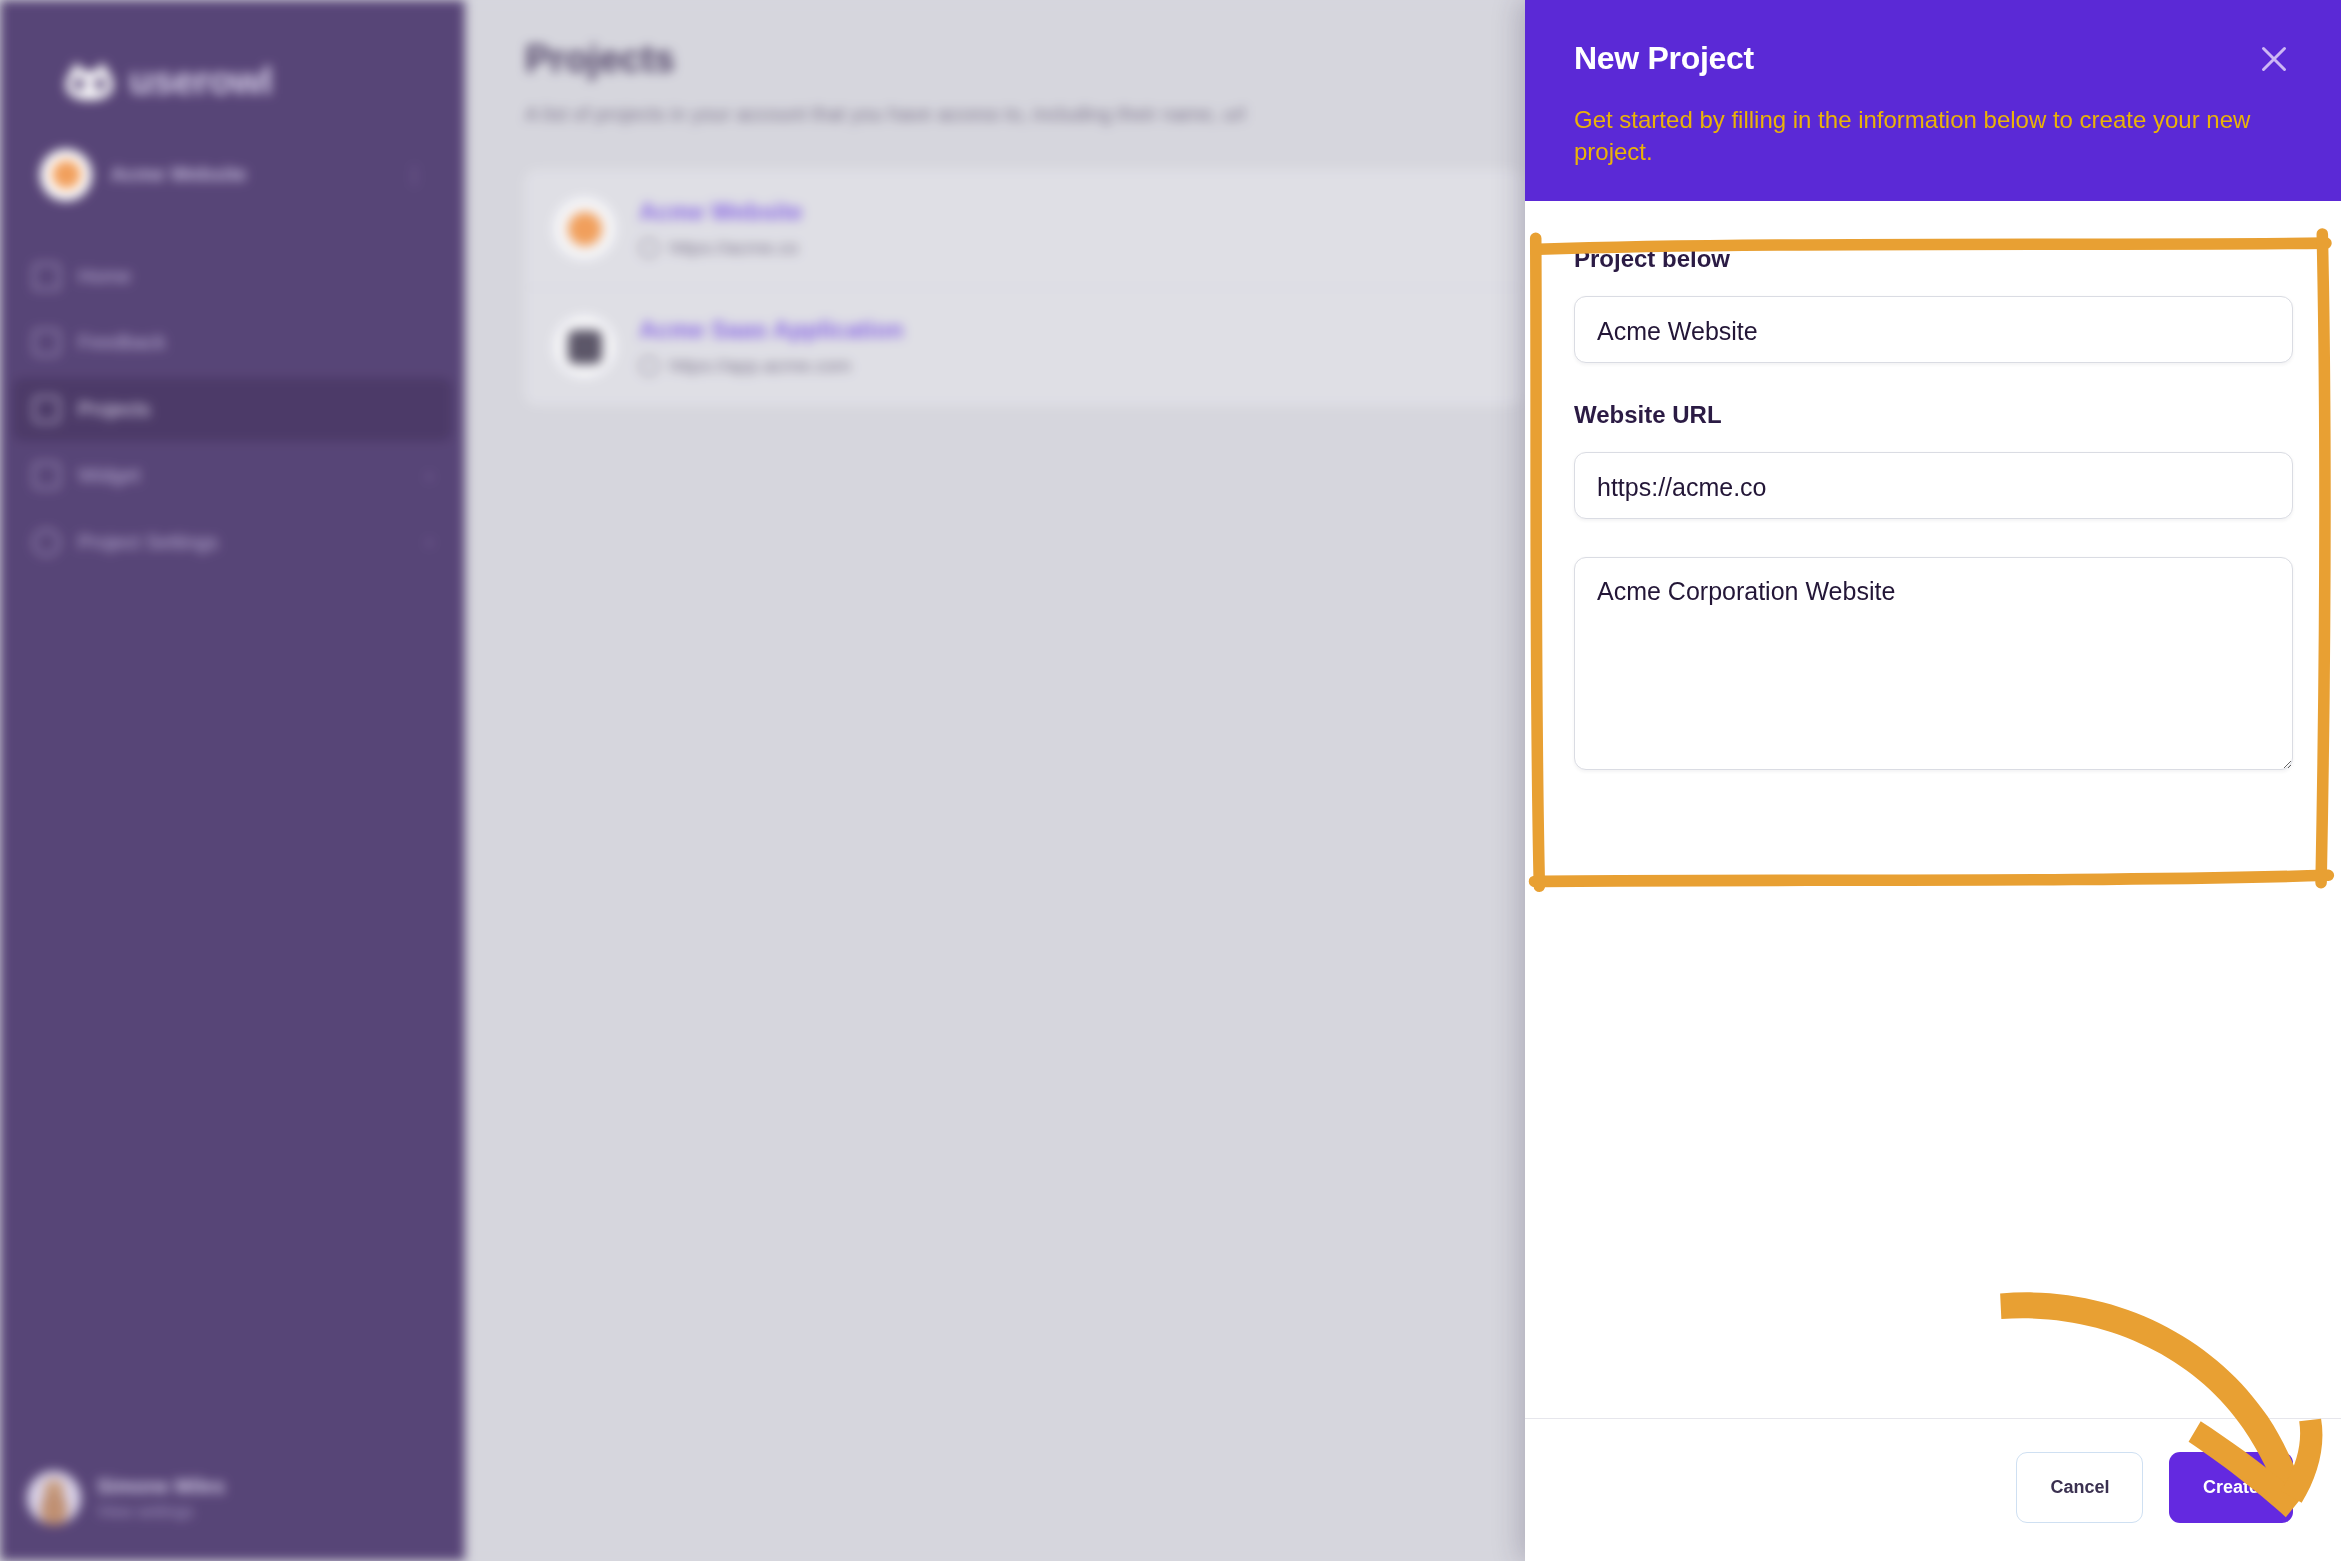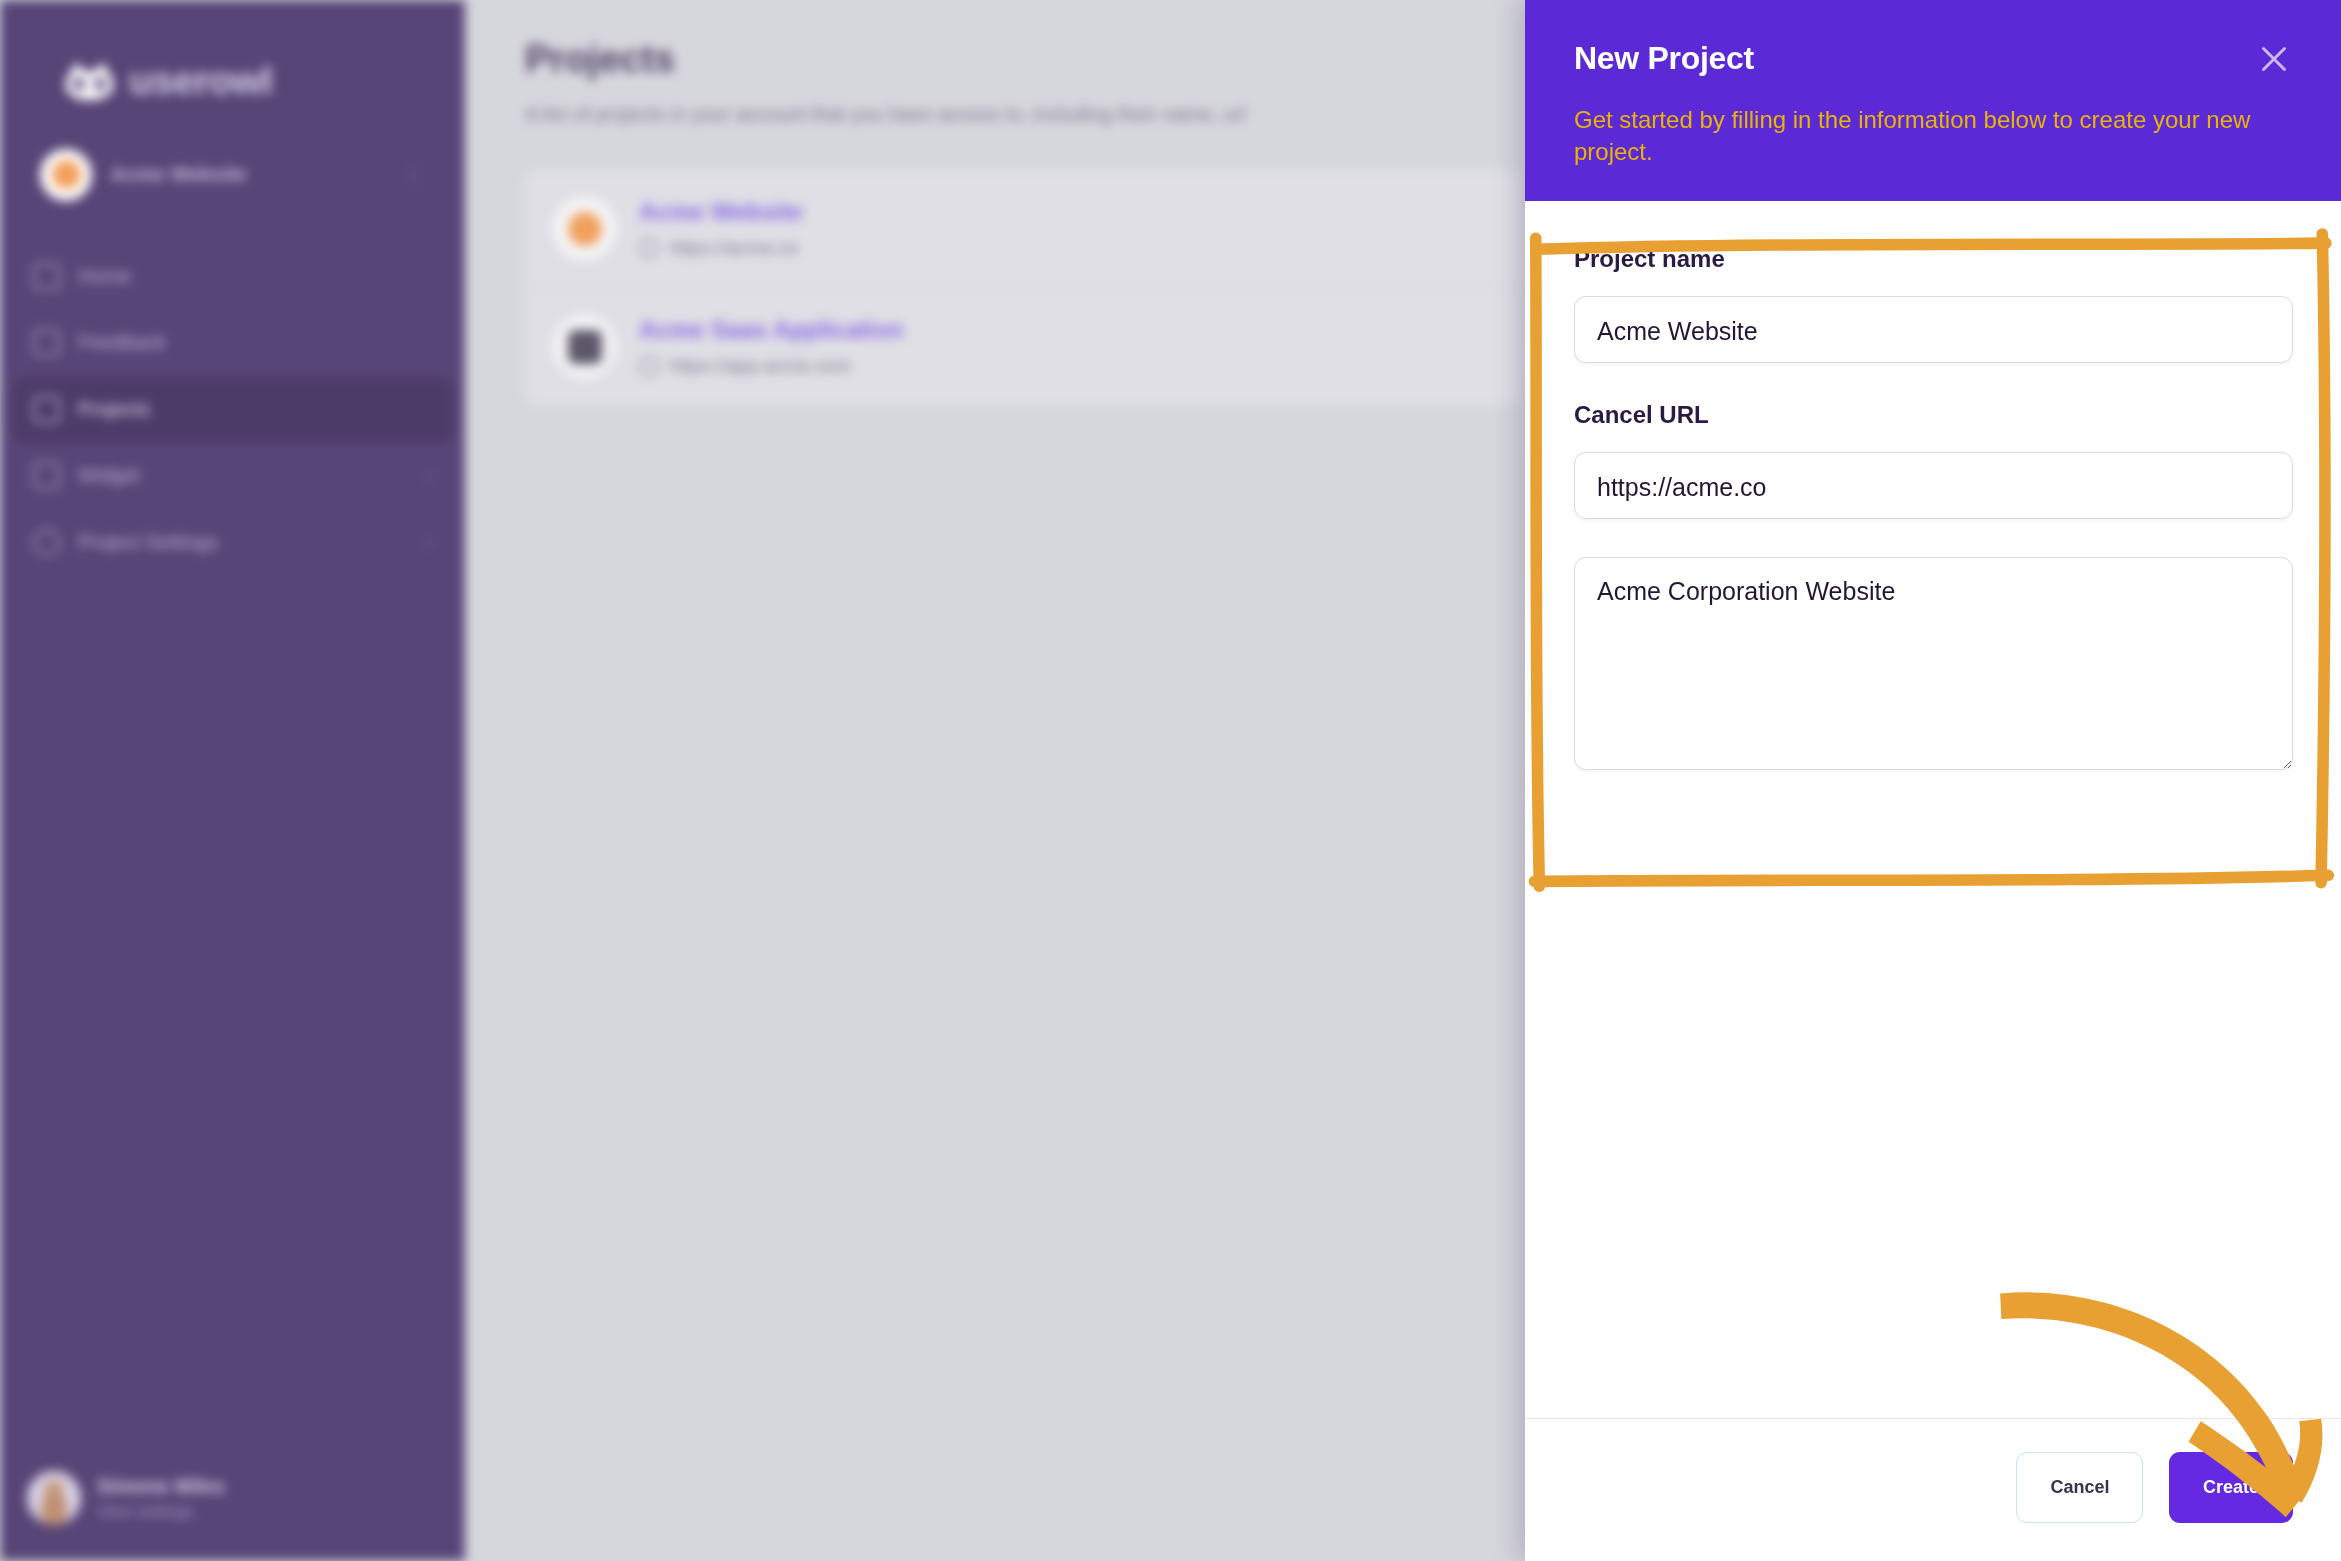--- a/index.html
+++ b/index.html
@@ -310,26 +310,26 @@
       <button class="drawer-close" aria-label="Close">
         <svg viewBox="0 0 24 24" fill="none" stroke="#CDB7F5" stroke-width="2" stroke-linecap="round">
           <path d="M5 5 L19 19 M19 5 L5 19"></path>
         </svg>
       </button>
     </div>
 
     <div class="drawer-body">
 
       <div class="field">
-        <label class="field-label">Project name</label>
+        <label class="field-label">Project below</label>
         <input class="input" type="text" value="Acme Website" placeholder="Project name" style="">
       </div>
 
       <div class="field">
-        <label class="field-label">Cancel URL</label>
+        <label class="field-label">Website URL</label>
         <input class="input" type="text" value="https://acme.co" placeholder="https://" style="">
       </div>
 
       <div class="field">
         <textarea class="textarea" placeholder="Description" style="">Acme Corporation Website</textarea>
       </div>
     </div>
 
     <div class="drawer-foot">
       <button class="btn btn-cancel">Cancel</button>

